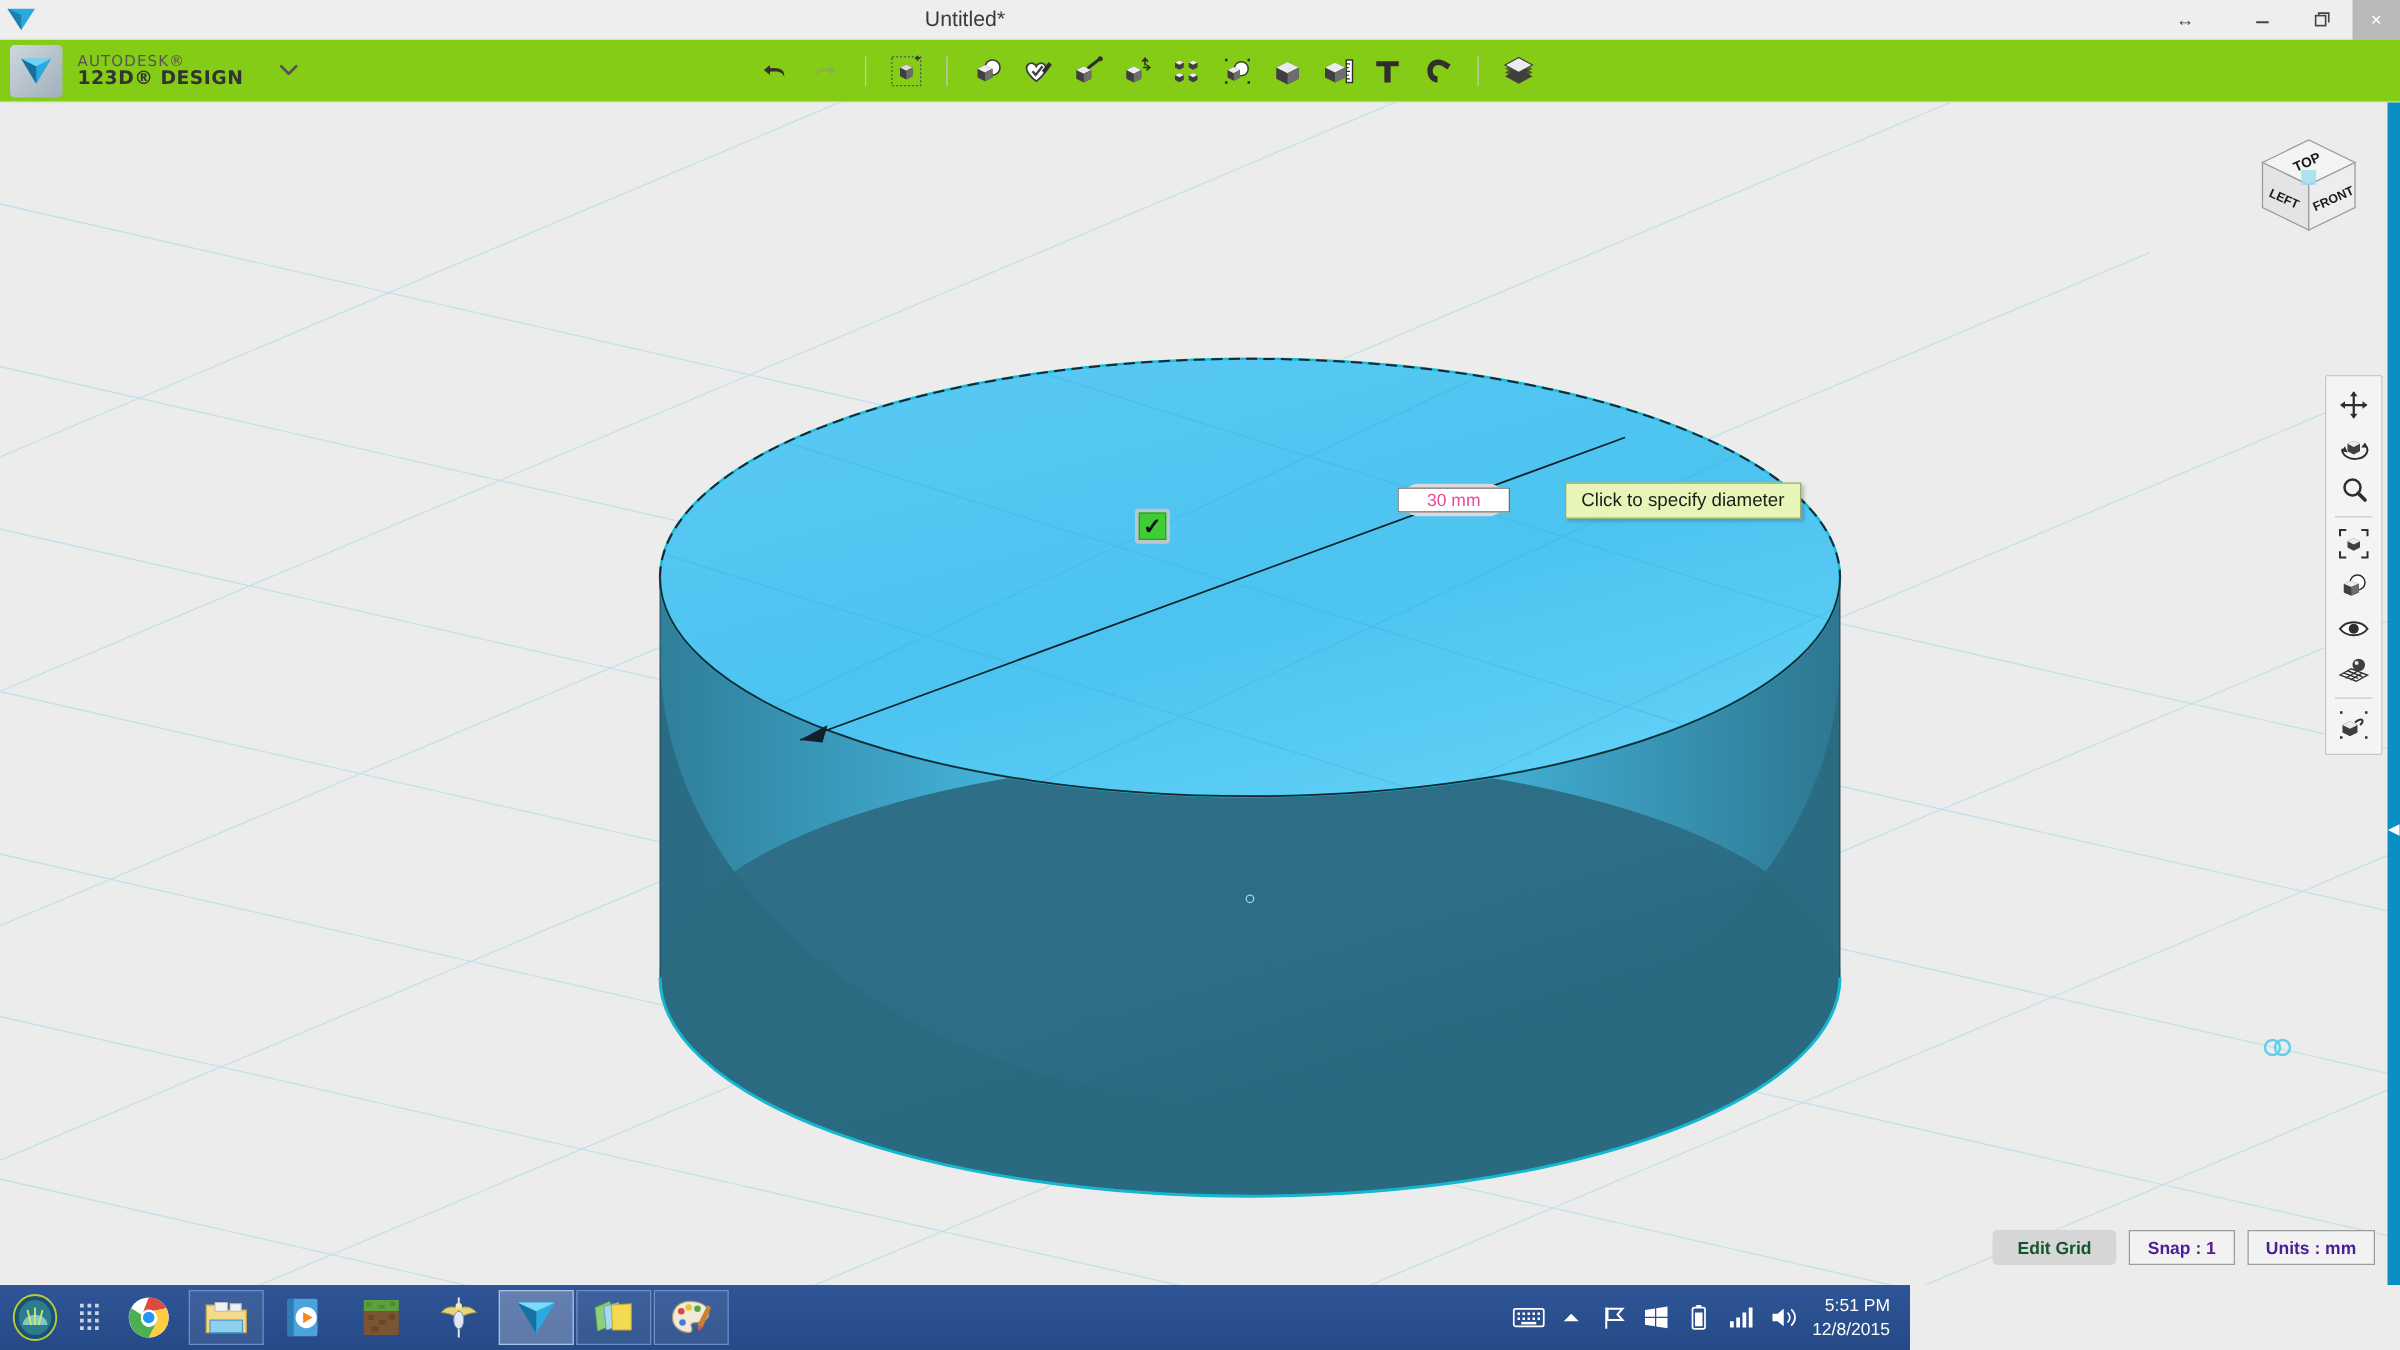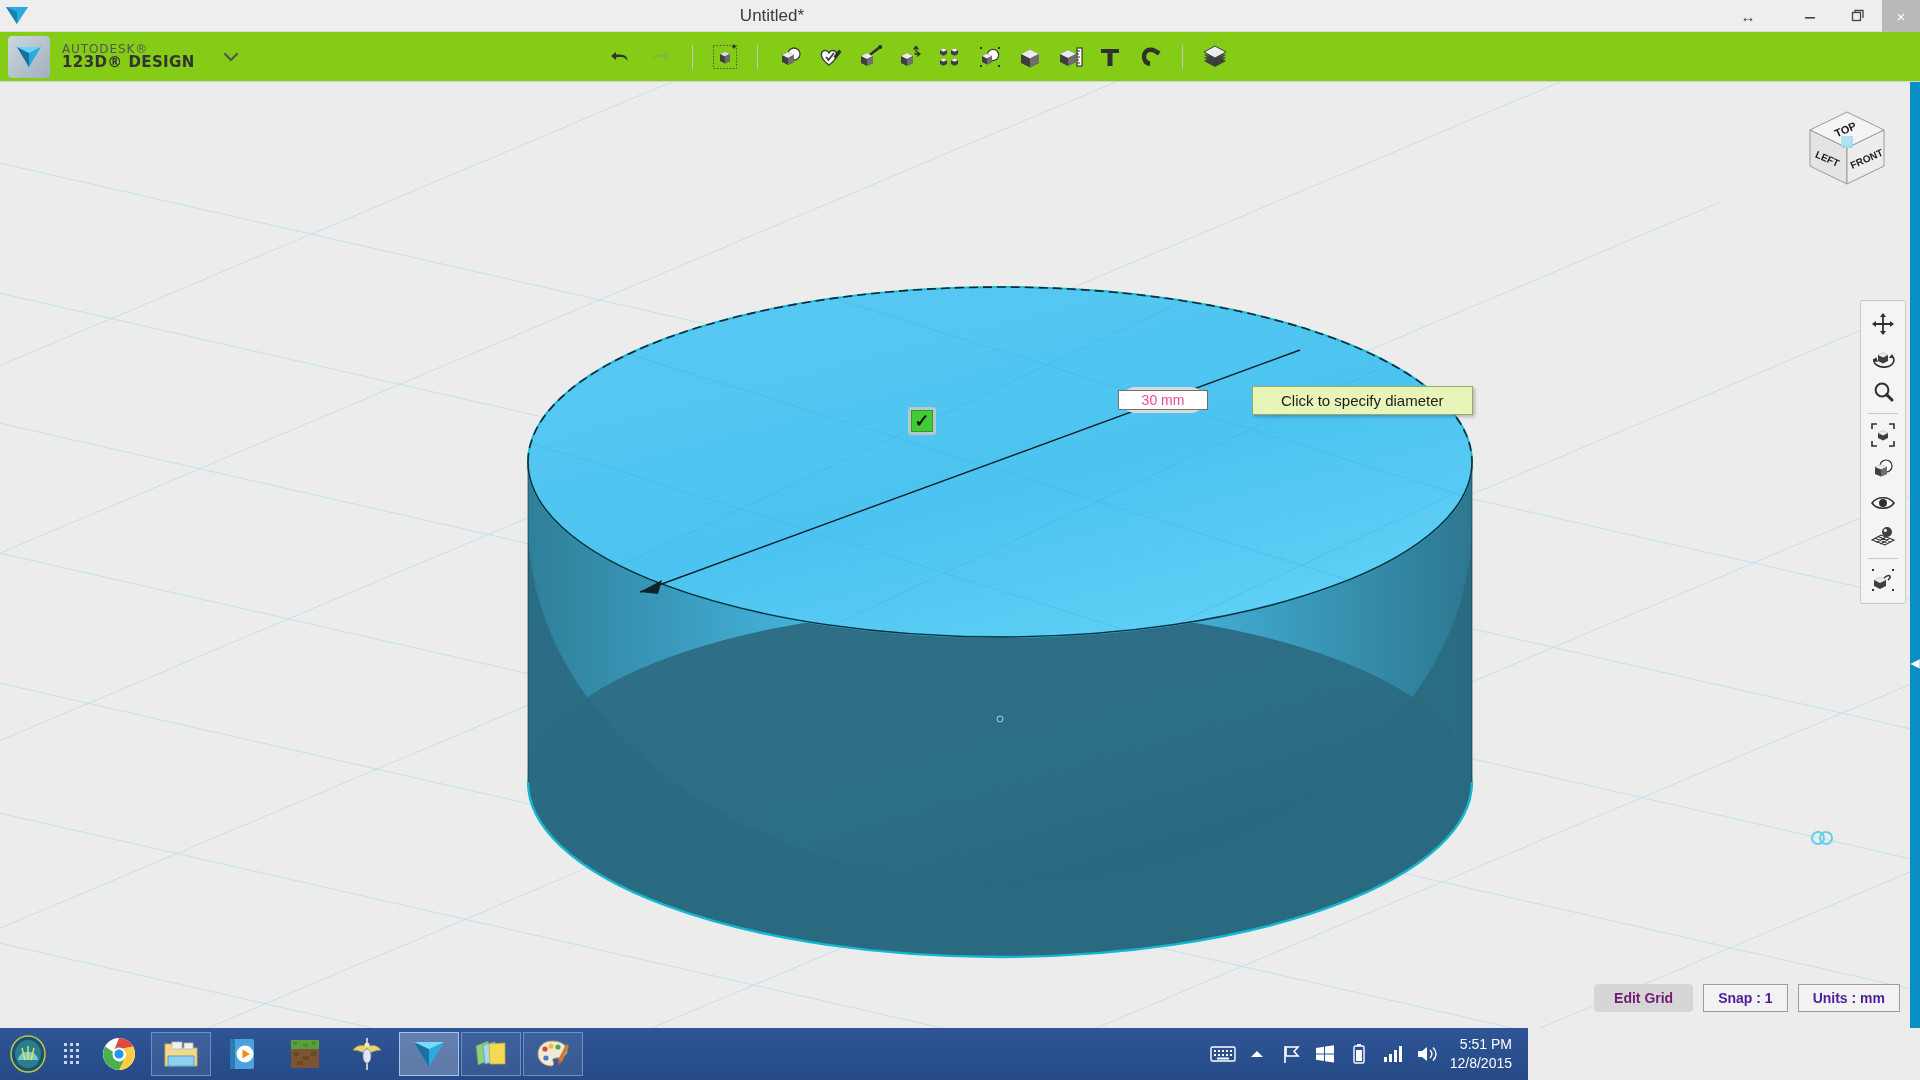--- a/index.html
+++ b/index.html
@@ -115,42 +115,42 @@
     display:flex; align-items:center; justify-content:center;
   }
   .dimbox input{
     width:90px; height:20px; border:1px solid #6f6f6f; background:#fff;
     text-align:center; font-size:14px; font-family:"Liberation Sans",sans-serif;
     color:#ec4899; outline:none;
   }
   .tooltip{
     position:absolute; left:1252px; top:304px; height:29px;
     background:#e8f5b8; border:1px solid #9aa86a;
-    display:flex; align-items:center; padding:0 28px;
+    display:flex; align-items:center; padding:0 12px;
     font-size:15px; color:#1d1d1d; white-space:nowrap;
     box-shadow:2px 2px 3px rgba(0,0,0,.22);
   }
   .okbtn{
     position:absolute; left:908px; top:325px; width:28px; height:28px;
     background:#b9c6cc; border-radius:3px;
     display:flex; align-items:center; justify-content:center;
   }
   .okbtn-inner{
     width:22px; height:22px; background:#3fcc36; border:1px solid #2f9c28;
     display:flex; align-items:center; justify-content:center;
     font-size:18px; color:#111; line-height:1; font-weight:bold;
   }
 
   
   .statusstrip{
     position:absolute; right:20px; bottom:16px; display:flex; align-items:center; gap:10px;
   }
   .st-editgrid{
     background:#d6d6d6; border-radius:4px; padding:6px 20px;
-    font-size:14px; font-weight:bold; color:#701a75; cursor:pointer;
+    font-size:14px; font-weight:bold; color:#14532d; cursor:pointer;
   }
   .st-field{
     background:#f2f2f2; border:1px solid #9c9c9c; padding:5px 14px;
     font-size:14px; font-weight:bold; color:#4c1d95;
   }
 
   
   .taskbar{
     position:absolute; left:0; bottom:0; width:1528px; height:52px;
     background:linear-gradient(#2f5597,#264a87); display:flex; align-items:center;

